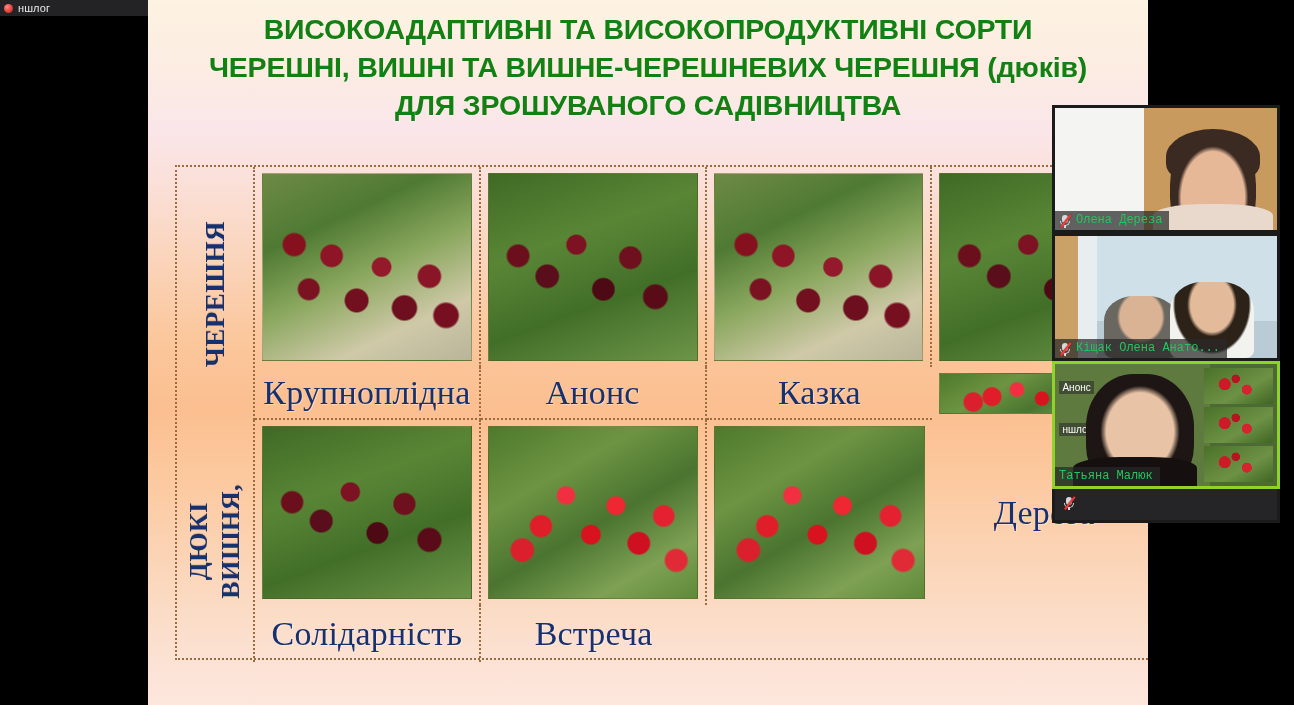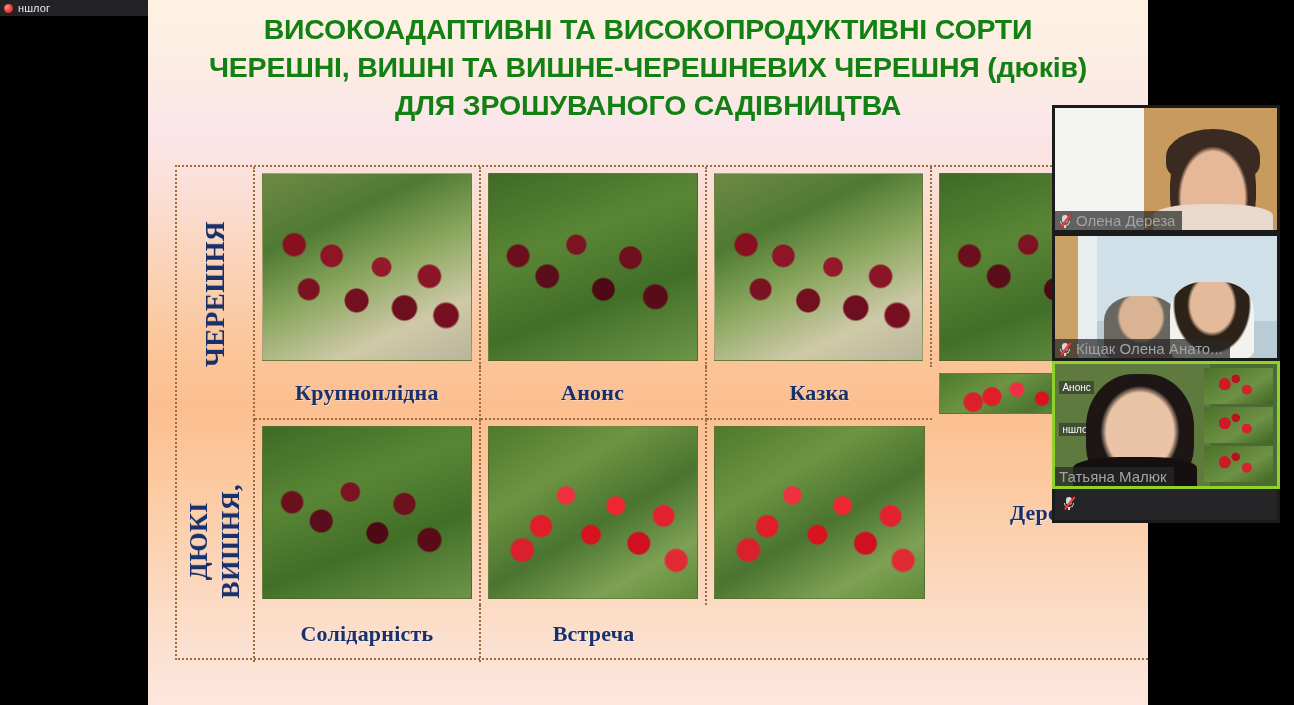--- a/index.html
+++ b/index.html
@@ -125,21 +125,21 @@
       radial-gradient(circle at 55% 62%, #4d0a15 0 6.5%, transparent 7.5%),
       radial-gradient(circle at 68% 45%, #6e101d 0 6%, transparent 7%),
       radial-gradient(circle at 80% 66%, #590c17 0 5.5%, transparent 6.5%),
       radial-gradient(circle at 14% 44%, #6b0f1c 0 5%, transparent 6%),
       linear-gradient(160deg, #3f6a26 0%, #598635 35%, #426f28 65%, #6d9549 100%);
   }
 
   .namecell {
     display: flex; align-items: center; justify-content: center;
     color: #17306e; font-family: "Liberation Serif", serif;
-    font-weight: bold; font-size: 22px; letter-spacing: .2px;
+    font-weight: normal; font-size: 34px; letter-spacing: .2px;
     text-shadow: 1px 1px 0 rgba(255,255,255,.35);
   }
 
   
   .filmstrip {
     position: absolute; right: 14px; top: 105px;
     width: 228px; z-index: 30;
     display: flex; flex-direction: column;
   }
   .tile {
@@ -230,22 +230,22 @@
   .v4 .lbl-a { top: 14%; }
   .v4 .lbl-b { top: 48%; }
 
   .nameplate {
     position: absolute; left: 0; bottom: 0;
     background: rgba(40,40,40,.72);
     display: flex; align-items: center; gap: 5px;
     padding: 2px 7px 2px 4px; max-width: 100%;
   }
   .nameplate span.nm {
-    color: #a3a3a3; font-size: 15px; line-height: 15px;
-    font-family: Liberation Sans, sans-serif;
+    color: #22c55e; font-size: 12px; line-height: 15px;
+    font-family: Liberation Mono, monospace;
     white-space: nowrap; overflow: hidden;
   }
   .mic {
     position: relative; width: 12px; height: 14px; flex: 0 0 auto;
   }
   .mic .cap {
     position: absolute; left: 3px; top: 1px; width: 6px; height: 8px;
     border-radius: 3px; background: #d8d8d8;
   }
   .mic .arc {

